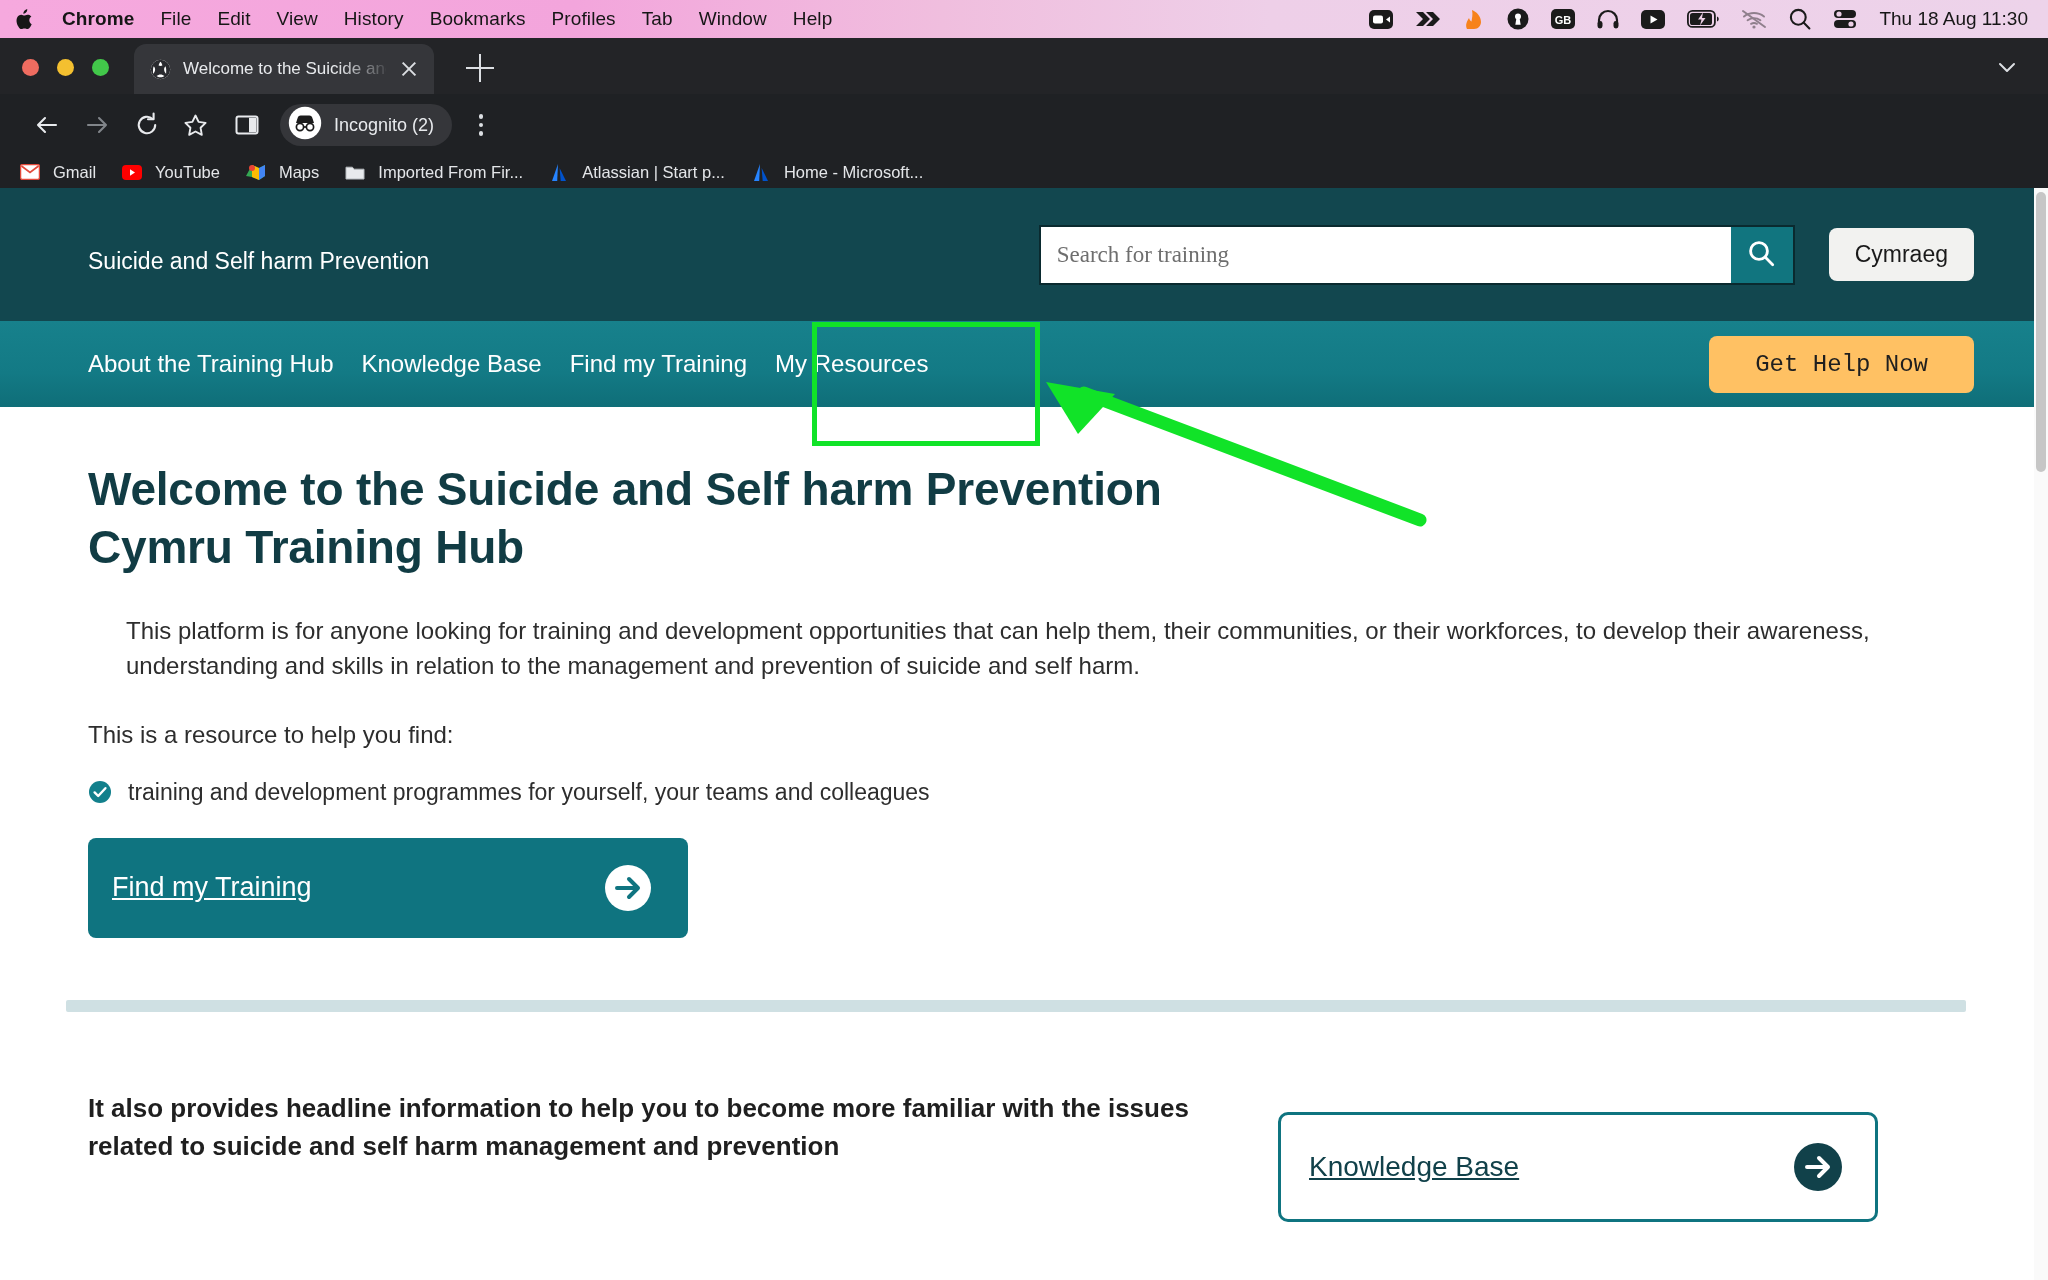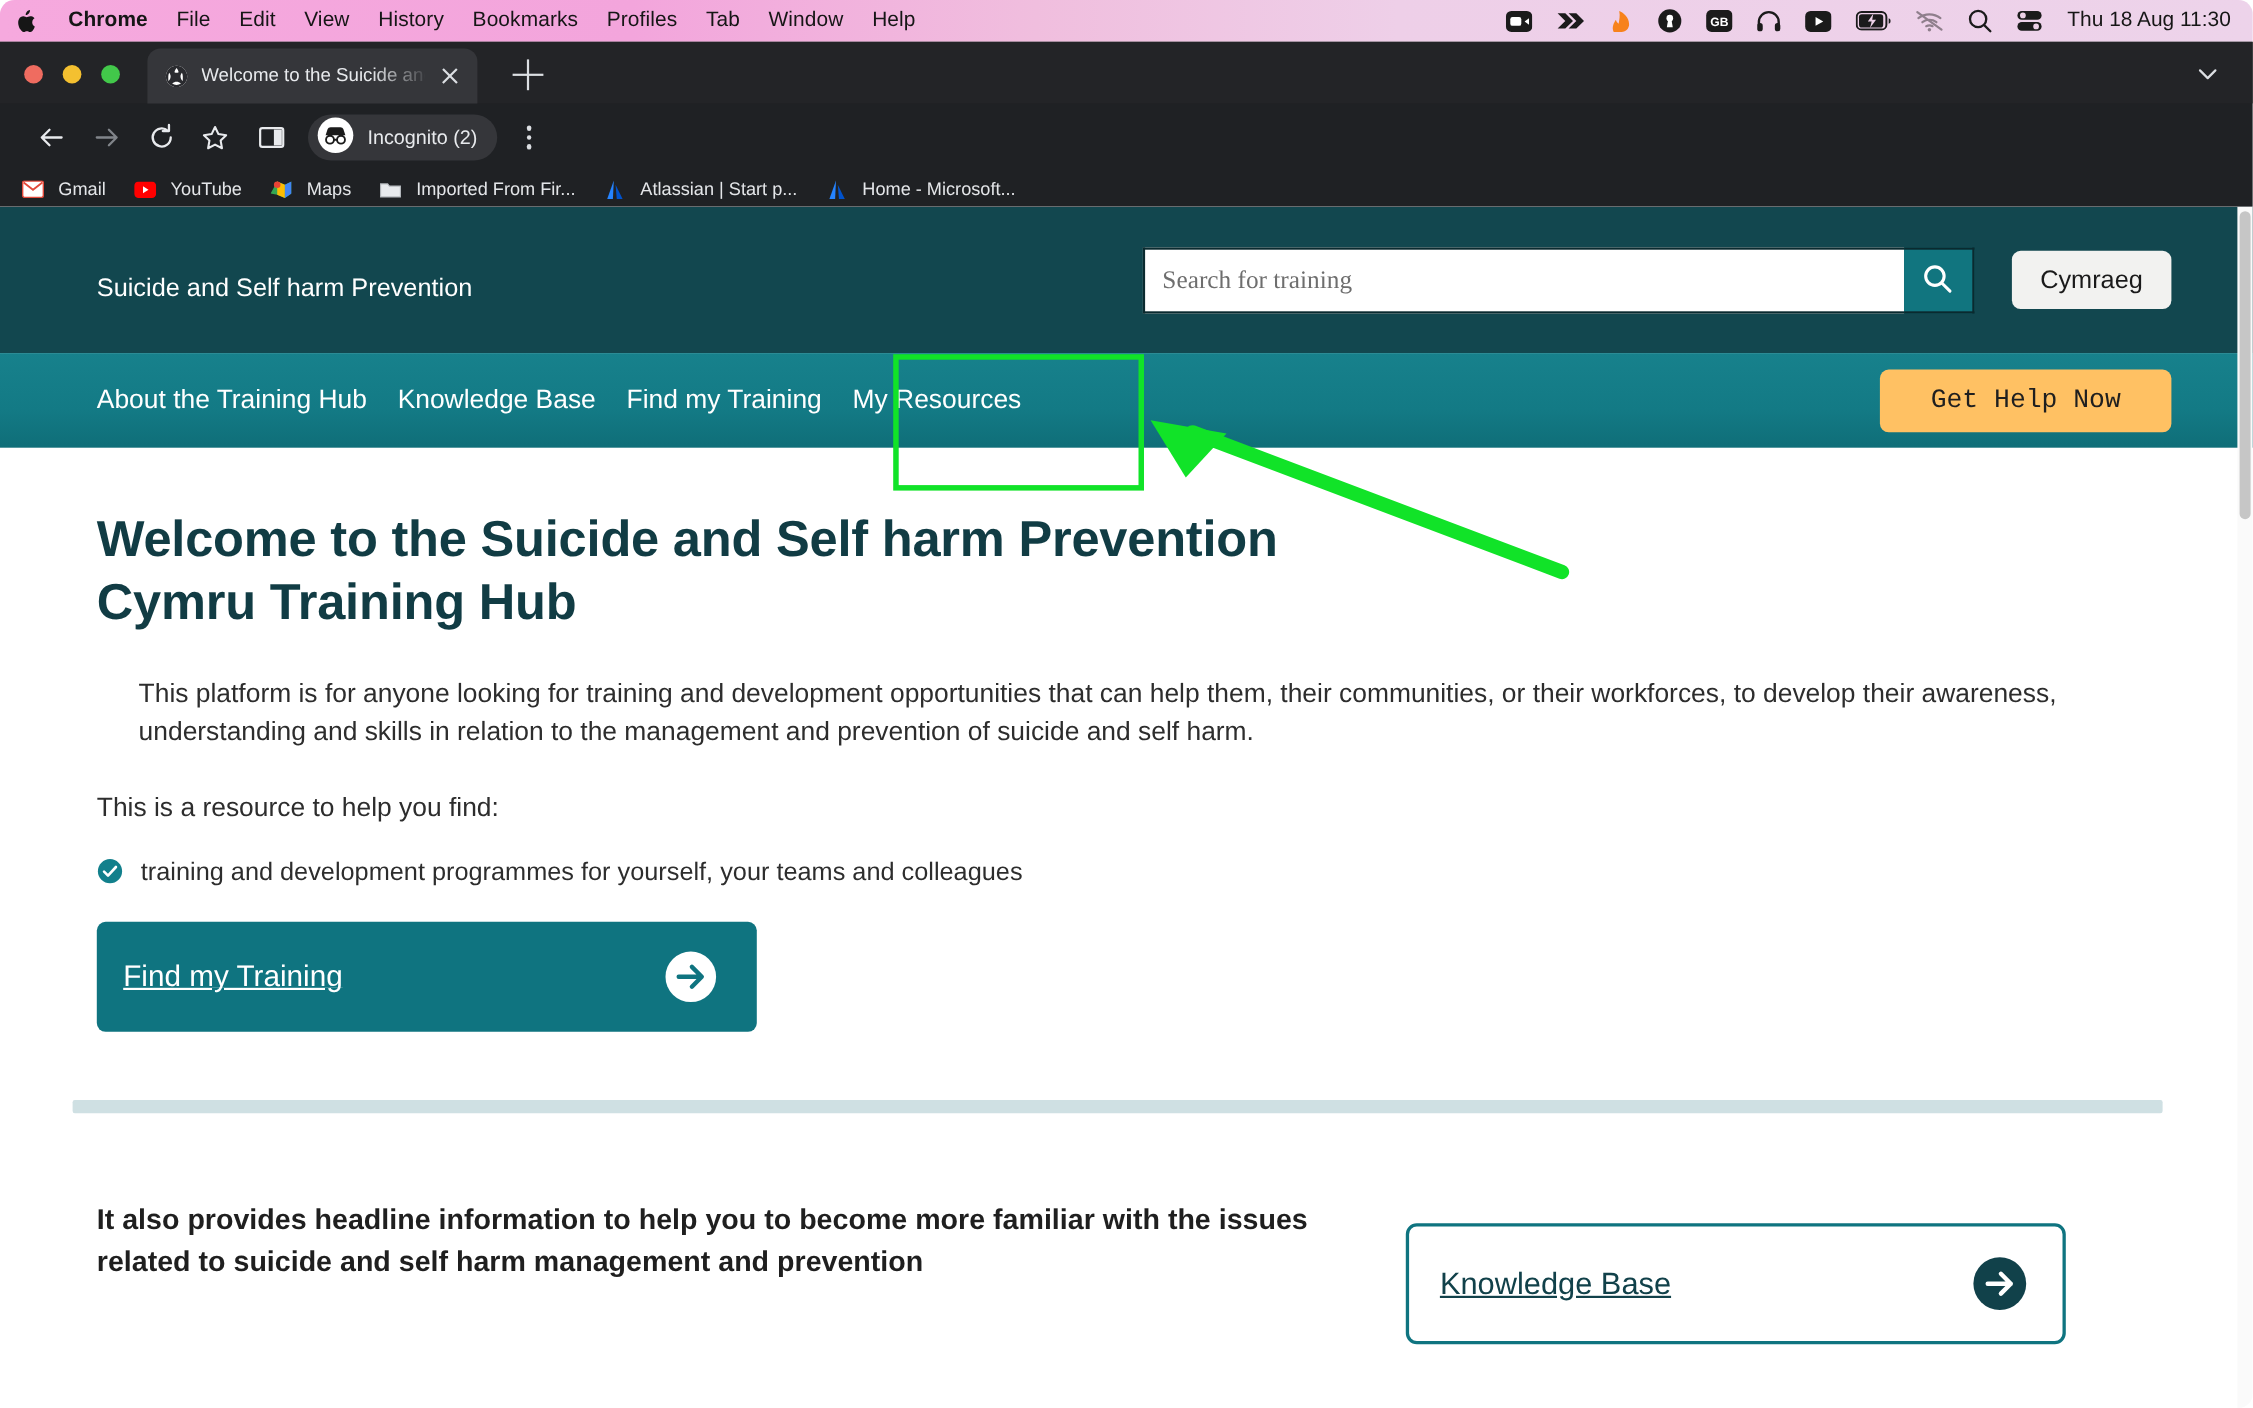--- a/index.html
+++ b/index.html
@@ -1,21 +1,21 @@
 <!DOCTYPE html>
 <html><head>
 <meta charset="utf-8">
 <style>
   * { box-sizing: border-box; margin: 0; padding: 0; }
   html, body {
     width: 2048px; height: 1280px;
     font-family: "Liberation Sans", sans-serif;
     overflow: hidden; background: #fff;
   }
-  .screen { position: relative; width: 2048px; height: 1280px; overflow: hidden; border-radius: 13px; }
+  .screen { position: relative; width: 2048px; height: 1280px; overflow: hidden; }
 
   
   .macbar {
     position: absolute; top: 0; left: 0; width: 2048px; height: 38px;
     background: linear-gradient(to right, #f6a9de 0%, #f3a5dc 28%, #f0bede 46%, #eecfe8 62%, #edd3ea 100%);
     display: flex; align-items: center; padding: 0 14px;
   }
   .mac-left { display: flex; align-items: center; gap: 26px; height: 38px; }
   .apple-logo { width: 18px; height: 21px; position: relative; margin-right: 4px; }
   .apple-logo svg { display: block; }

